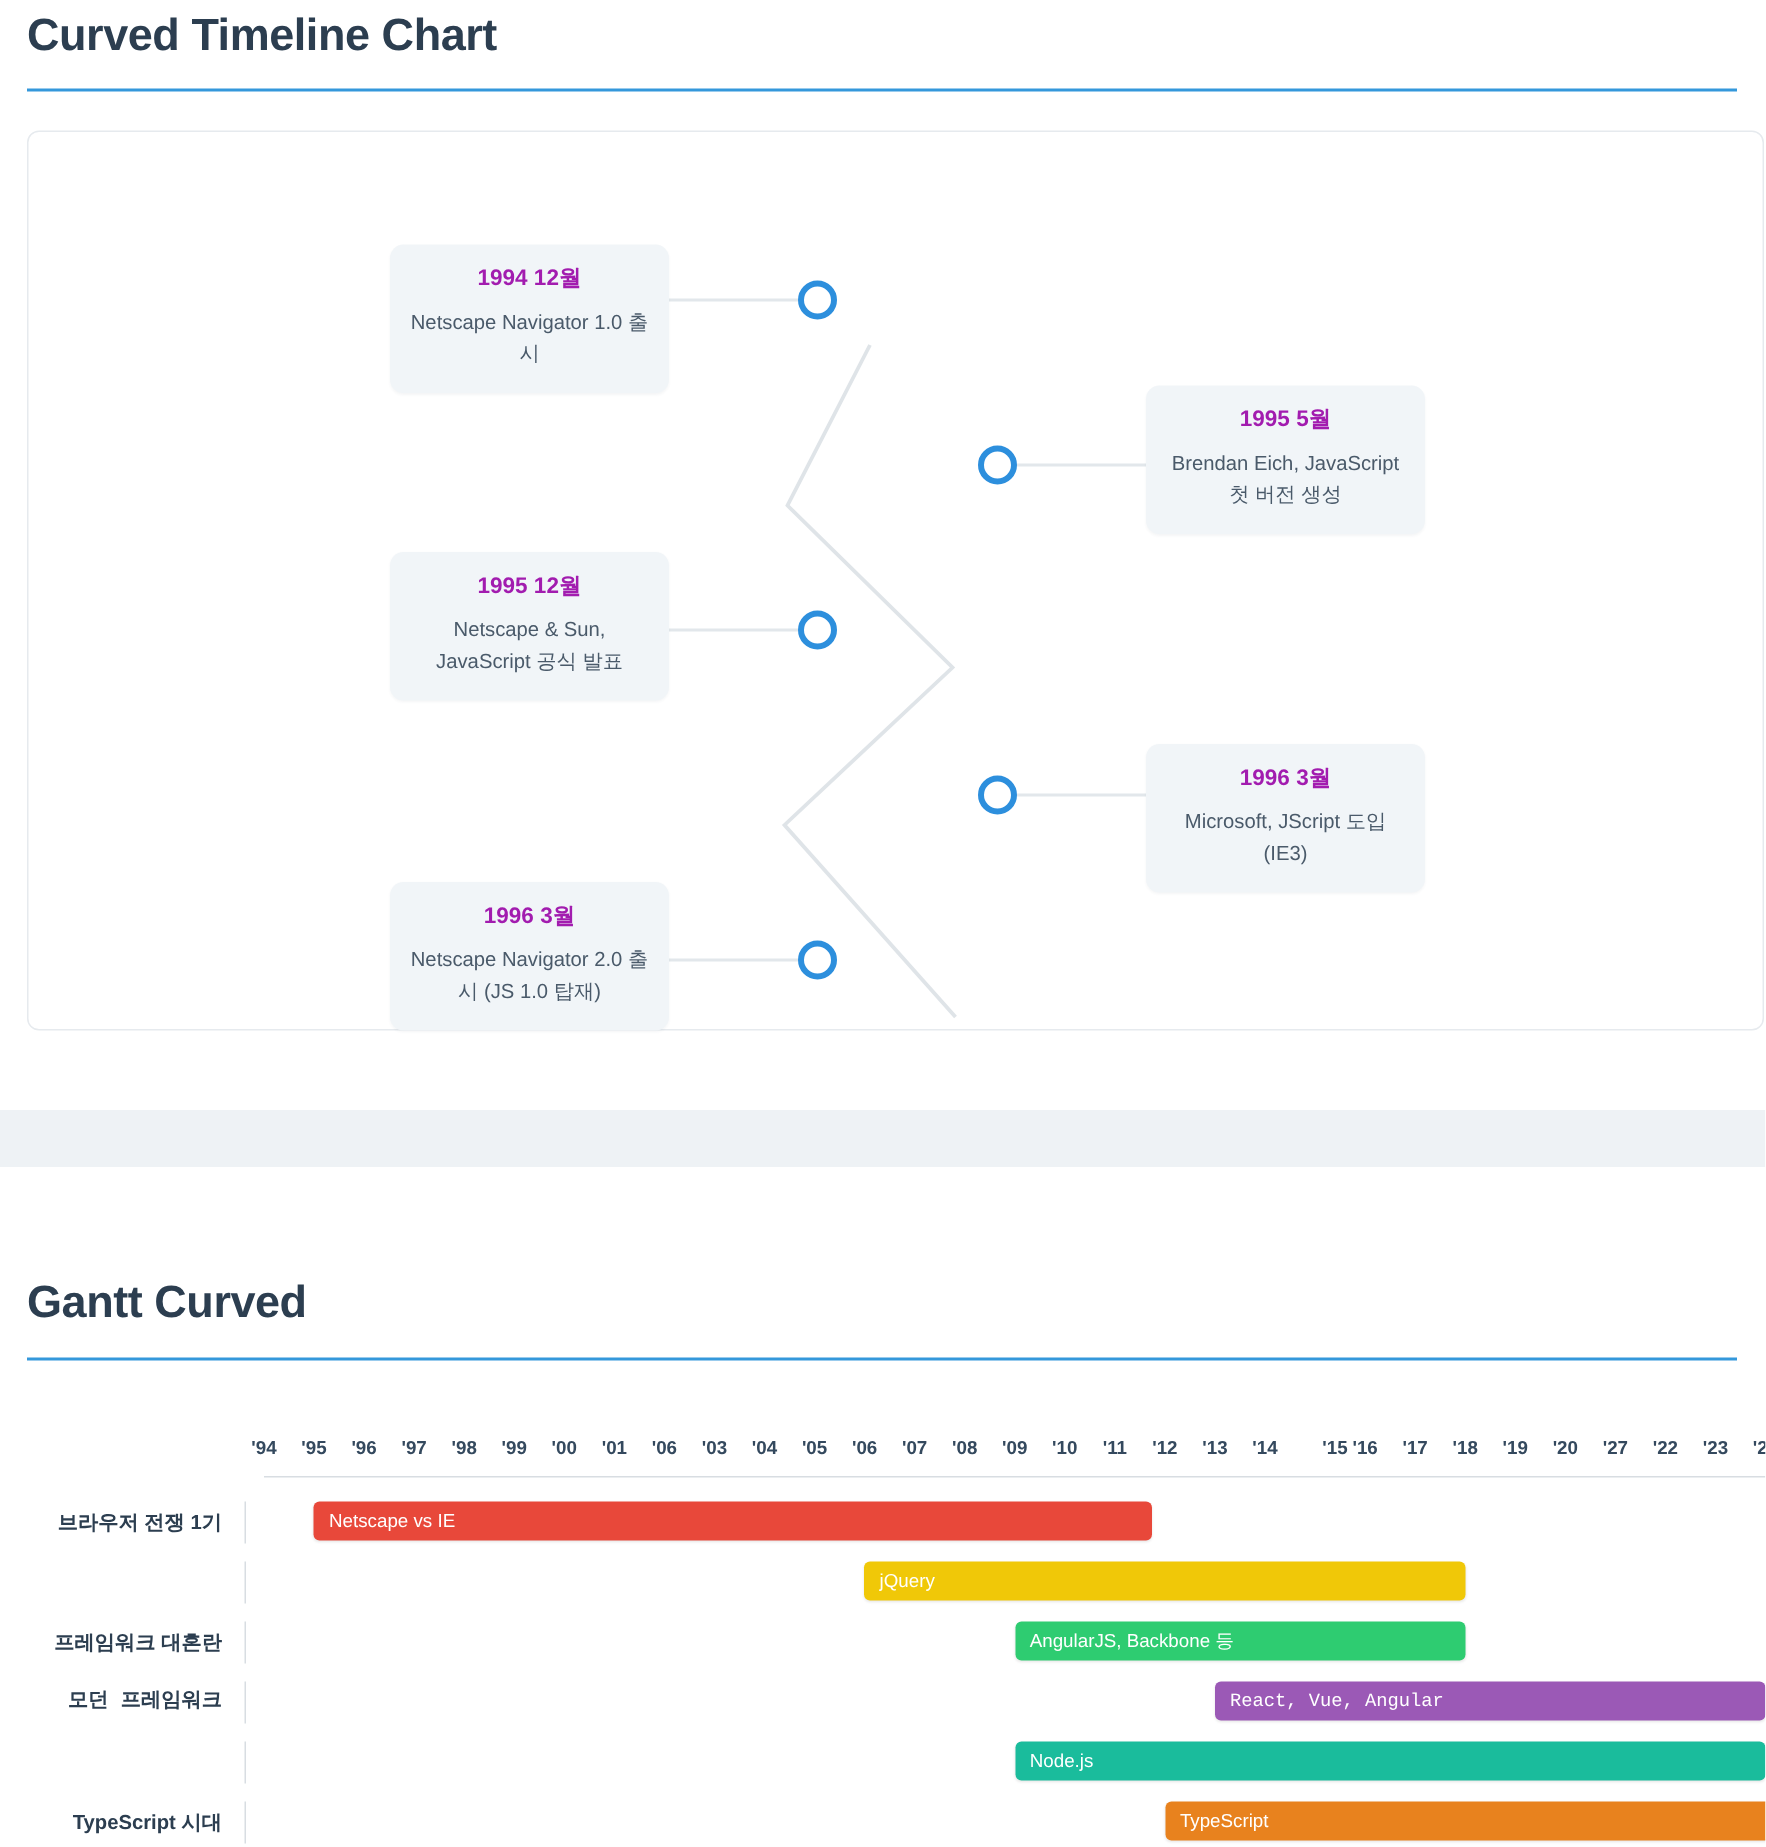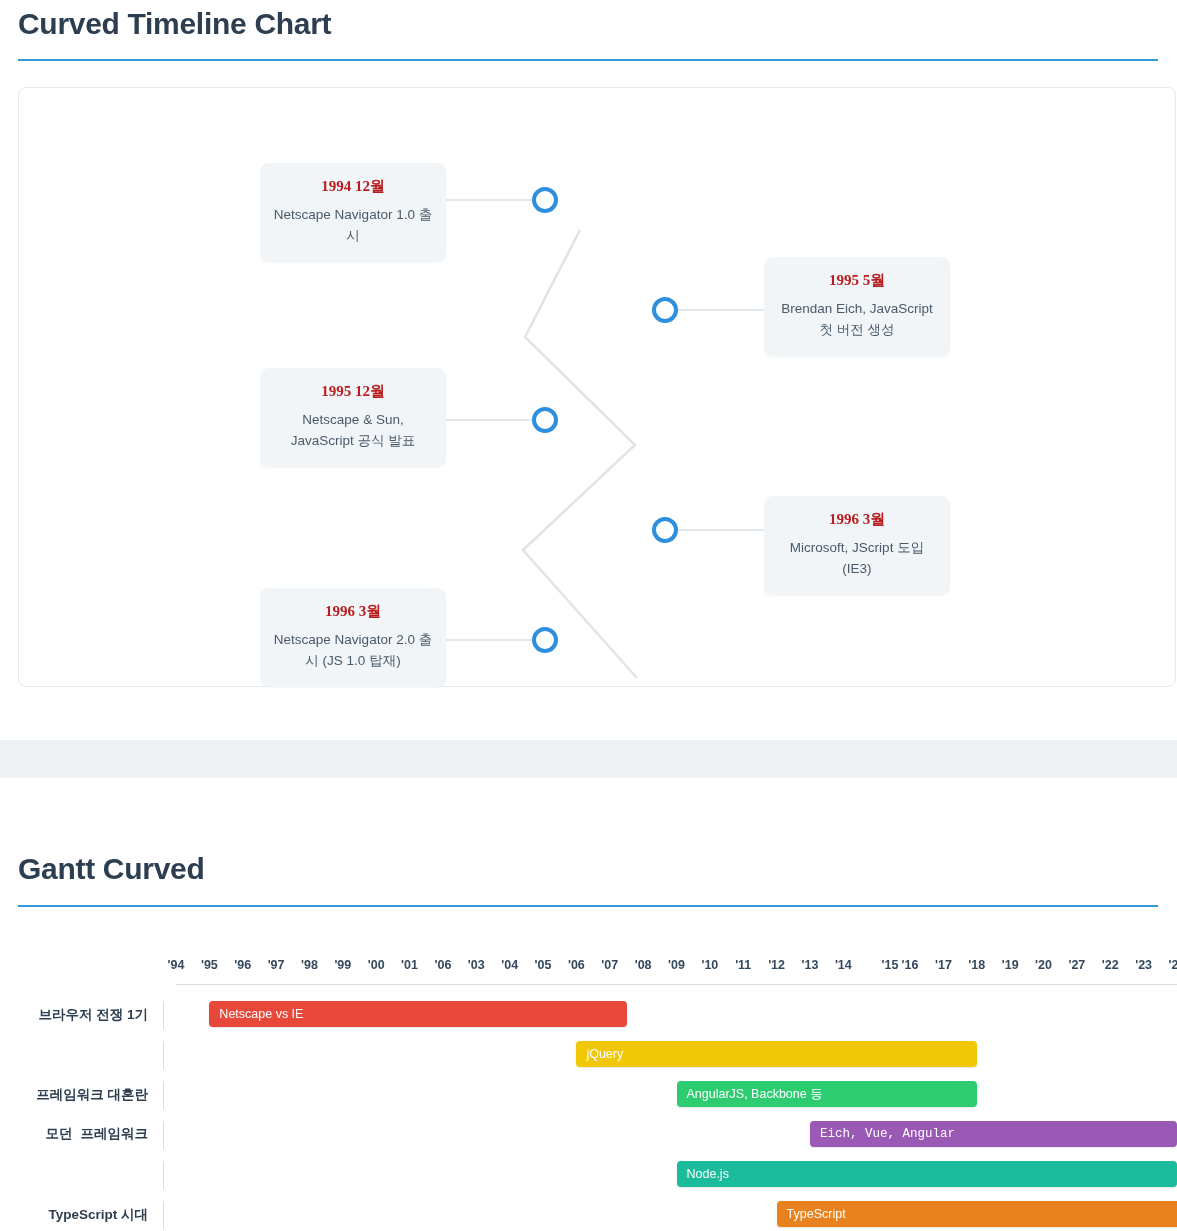--- a/index.html
+++ b/index.html
@@ -60,24 +60,23 @@
     background: #f1f5f8;
     border-radius: 9px;
     box-sizing: border-box;
     padding: 14px 12px 15px 12px;
     text-align: center;
     box-shadow: 0 1px 2px rgba(44,62,80,0.05);
   }
   .tl-card .tl-date {
     font-size: 15px;
     font-weight: bold;
-    color: #b91c1c;
+    color: #a21caf;
     line-height: 1.25;
     display: block;
-    font-family: Liberation Serif, serif;
   }
   .tl-card .tl-desc {
     font-size: 13.5px;
     color: #4a5a6a;
     line-height: 1.55;
     display: block;
     margin-top: 9px;
   }
 
   .tl-node {
@@ -268,35 +267,35 @@
         <span class="year-tick" style="left: 900.9px;">'27</span>
         <span class="year-tick" style="left: 934.267px;">'22</span>
         <span class="year-tick" style="left: 967.633px;">'23</span>
         <span class="year-tick" style="left: 1001px;">'24</span>
       </div>
     <div id="axis-line"></div>
     <div id="gantt-rows">
         <div class="gantt-row" style="top: 55px;">
           <div class="row-label">브라우저 전쟁 1기</div>
           <div class="row-divider"></div>
-          <div class="gantt-bar" style="left: 209.367px; width: 418px; background: rgb(232, 72, 58);">Netscape vs IE</div>
+          <div class="gantt-bar" style="left: 209.367px; width: 559px; background: rgb(232, 72, 58);">Netscape vs IE</div>
         </div>
         <div class="gantt-row" style="top: 95px;">
           <div class="row-divider"></div>
           <div class="gantt-bar" style="left: 576.4px; width: 400.4px; background: rgb(240, 200, 8);">jQuery</div>
         </div>
         <div class="gantt-row" style="top: 135px;">
           <div class="row-label">프레임워크 대혼란</div>
           <div class="row-divider"></div>
           <div class="gantt-bar" style="left: 676.5px; width: 300.3px; background: rgb(46, 204, 113);">AngularJS, Backbone 등</div>
         </div>
         <div class="gantt-row" style="top: 175px; font-family: Liberation Mono, monospace;">
           <div class="row-label">모던 프레임워크</div>
           <div class="row-divider"></div>
-          <div class="gantt-bar" style="left: 809.967px; width: 367.033px; background: rgb(155, 89, 182);">Eich, Vue, Angular</div>
+          <div class="gantt-bar" style="left: 809.967px; width: 367.033px; background: rgb(155, 89, 182);">React, Vue, Angular</div>
         </div>
         <div class="gantt-row" style="top: 215px;">
           <div class="row-divider"></div>
           <div class="gantt-bar" style="left: 676.5px; width: 500.5px; background: rgb(26, 188, 156);">Node.js</div>
         </div>
         <div class="gantt-row" style="top: 255px;">
           <div class="row-label">TypeScript 시대</div>
           <div class="row-divider"></div>
           <div class="gantt-bar" style="left: 776.6px; width: 484px; background: rgb(232, 130, 30);">TypeScript</div>
         </div>

